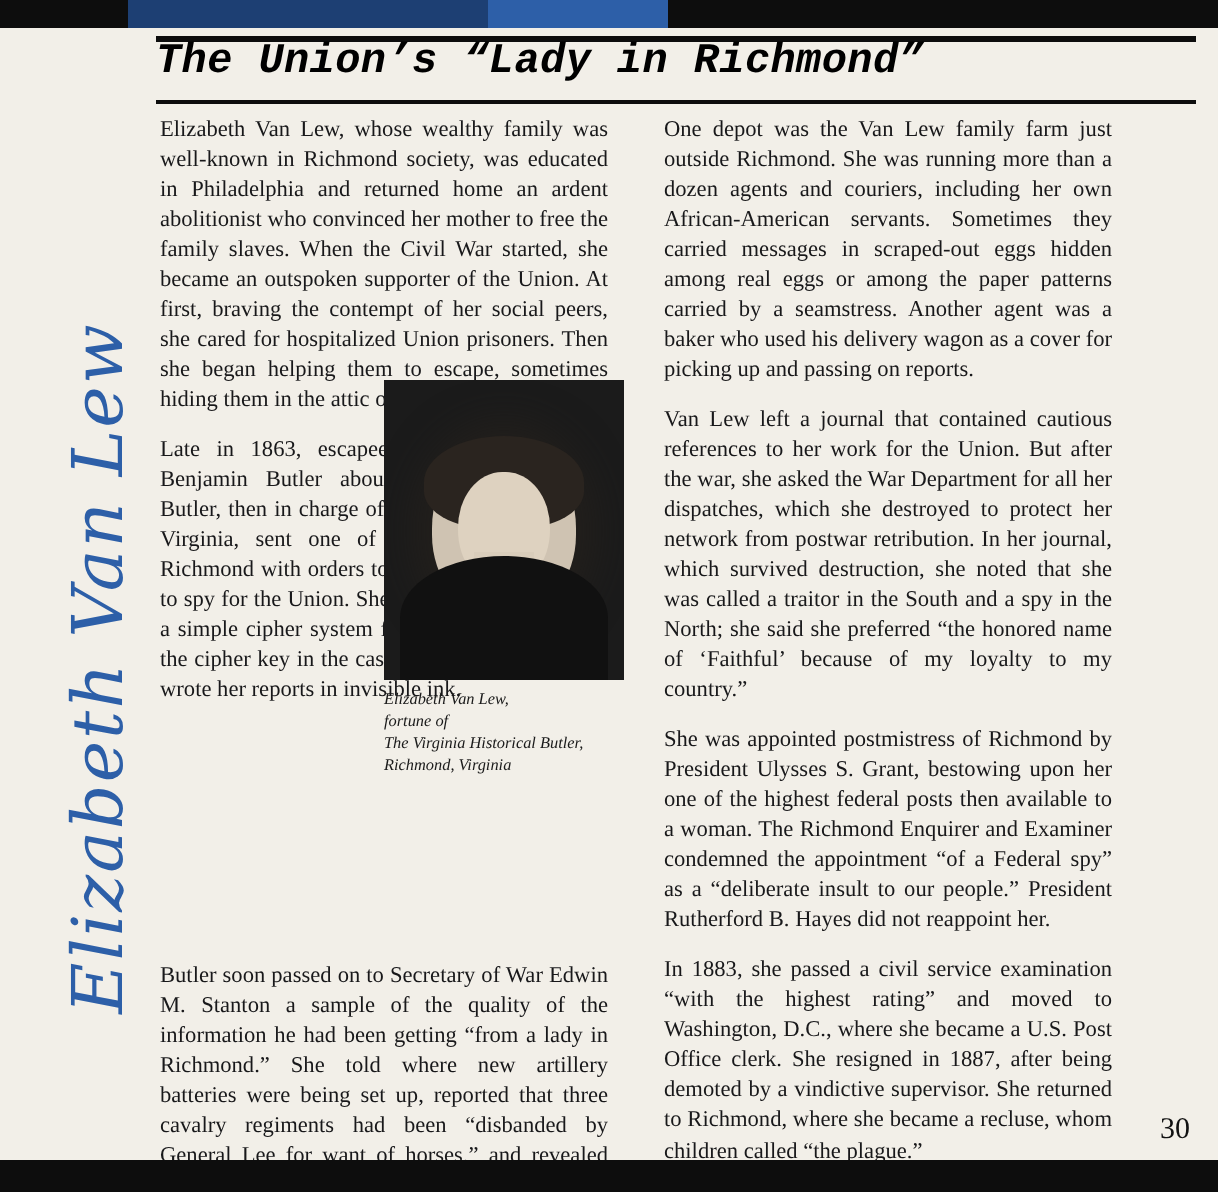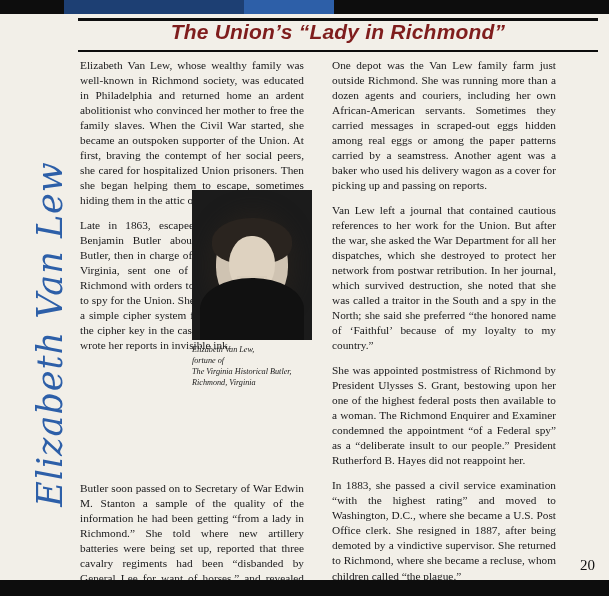--- a/index.html
+++ b/index.html
@@ -52,26 +52,26 @@
     text-align:center;
     white-space:nowrap;
   }
   
   .title-rule{
     position:absolute;left:78px;top:18px;width:520px;height:3px;
     background:#0d0d0d;
   }
   .headline{
     position:absolute;left:78px;top:20px;width:520px;
-    text-align:center;
-    font-family:Liberation Sans, sans-serif;
+    text-align:left;
+    font-family:Liberation Mono, monospace;
     font-style:italic;
     font-weight:bold;
     font-size:21px;
-    color:#7f1d1d;
+    color:#000000;
     letter-spacing:0.2px;
   }
   .title-rule-bottom{
     position:absolute;left:78px;top:50px;width:520px;height:2px;
     background:#0d0d0d;
   }
   
   .col{
     position:absolute;
     top:58px;
@@ -181,16 +181,16 @@
   </div>
 
   <div class="col right">
     <p>One depot was the Van Lew family farm just outside Richmond. She was running more than a dozen agents and couriers, including her own African-American servants. Sometimes they carried messages in scraped-out eggs hidden among real eggs or among the paper patterns carried by a seamstress. Another agent was a baker who used his delivery wagon as a cover for picking up and passing on reports.</p>
     <p>Van Lew left a journal that contained cautious references to her work for the Union. But after the war, she asked the War Department for all her dispatches, which she destroyed to protect her network from postwar retribution. In her journal, which survived destruction, she noted that she was called a traitor in the South and a spy in the North; she said she preferred “the honored name of ‘Faithful’ because of my loyalty to my country.”</p>
     <p>She was appointed postmistress of Richmond by President Ulysses S. Grant, bestowing upon her one of the highest federal posts then available to a woman. The Richmond Enquirer and Examiner condemned the appointment “of a Federal spy” as a “deliberate insult to our people.” President Rutherford B. Hayes did not reappoint her.</p>
     <p>In 1883, she passed a civil service examination “with the highest rating” and moved to Washington, D.C., where she became a U.S. Post Office clerk. She resigned in 1887, after being demoted by a vindictive supervisor. She returned to Richmond, where she became a recluse, whom children called “the plague.”</p>
     <p>She died in 1900. A plaque attached to her gravestone reads in part: “She risked everything that is dear to man—friends—fortune—comfort—health—life itself—all for the one absorbing desire of her heart—that slavery might be abolished and the Union preserved.”</p>
   </div>
 
-  <div class="pagenum">20</div>
+  <div class="pagenum">30</div>
 
   <div class="bottombar"></div>
 </div>
 
 </body></html>

